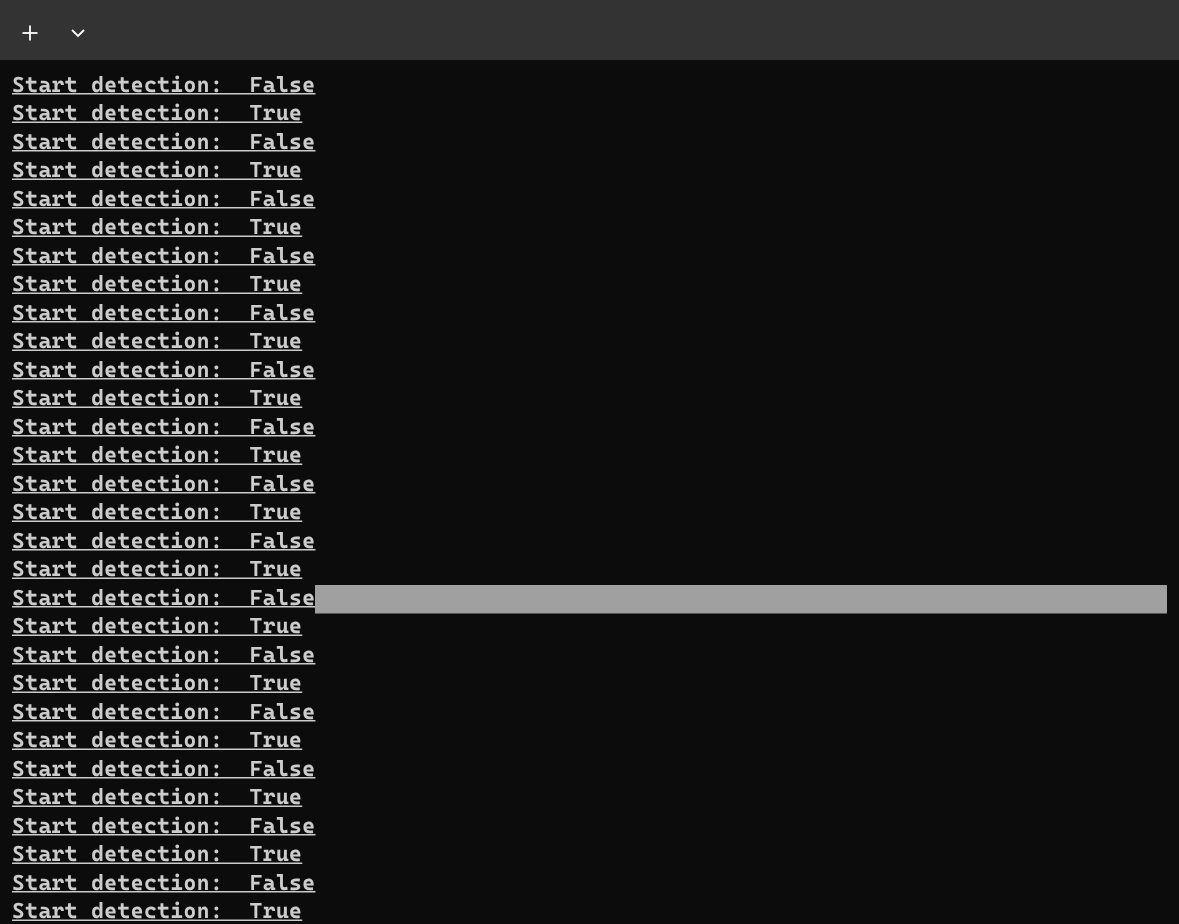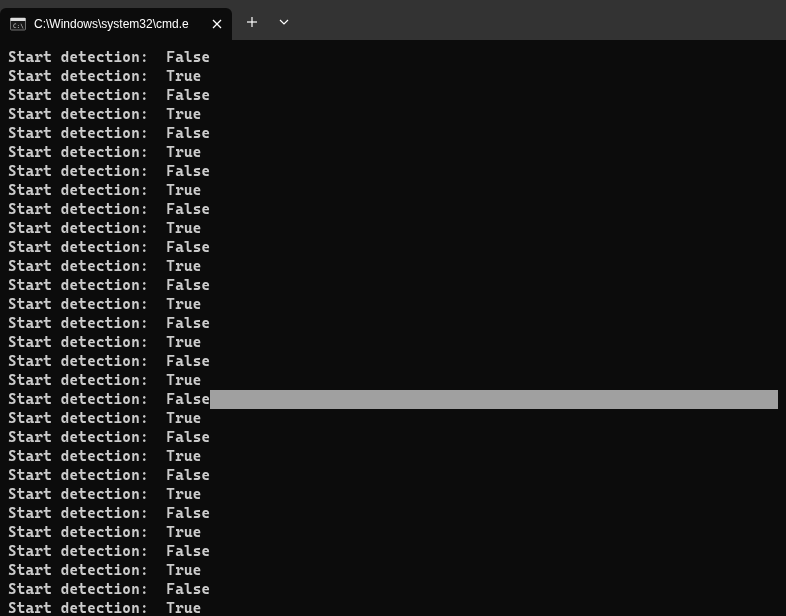--- a/index.html
+++ b/index.html
@@ -106,50 +106,35 @@
       padding: 8px 8px 0 8px;
       color: #cccccc;
       font-size: 14.5px;
       line-height: 19px;
       font-weight: bold;
       letter-spacing: 0.3px;
     }
     .terminal-line {
       white-space: pre;
       height: 19px;
+      text-decoration: underline;
     }
     .highlighted-line {
       display: flex;
     }
     .highlighted-rest {
       background: #a0a0a0;
       flex: 1;
       height: 19px;
     }
   </style>
 </head>
 <body>
 
 <div class="titlebar">
-  <div class="tab">
-    <span class="tab-icon">
-      <svg viewBox="0 0 16 16" fill="none">
-        <rect x="0.5" y="2" width="15" height="12" rx="1" fill="#1a1a1a" stroke="#888" stroke-width="0.8"></rect>
-        <rect x="0.5" y="2" width="15" height="3" fill="#ddd"></rect>
-        <text x="3" y="11.5" font-size="6" fill="#ccc" font-family="monospace">C:\</text>
-      </svg>
-    </span>
-    <span class="tab-title">C:\Windows\system32\cmd.e</span>
-    <span class="tab-close">
-      <svg viewBox="0 0 10 10">
-        <line x1="1" y1="1" x2="9" y2="9" stroke="#ffffff" stroke-width="1.2"></line>
-        <line x1="9" y1="1" x2="1" y2="9" stroke="#ffffff" stroke-width="1.2"></line>
-      </svg>
-    </span>
-  </div>
   <div class="titlebar-actions">
     <div class="new-tab-btn">
       <svg viewBox="0 0 12 12">
         <line x1="6" y1="1" x2="6" y2="11" stroke="#ffffff" stroke-width="1.2"></line>
         <line x1="1" y1="6" x2="11" y2="6" stroke="#ffffff" stroke-width="1.2"></line>
       </svg>
     </div>
     <div class="dropdown-btn">
       <svg viewBox="0 0 12 12">
         <path d="M2 4 L6 8 L10 4" stroke="#ffffff" stroke-width="1.2" fill="none"></path>

